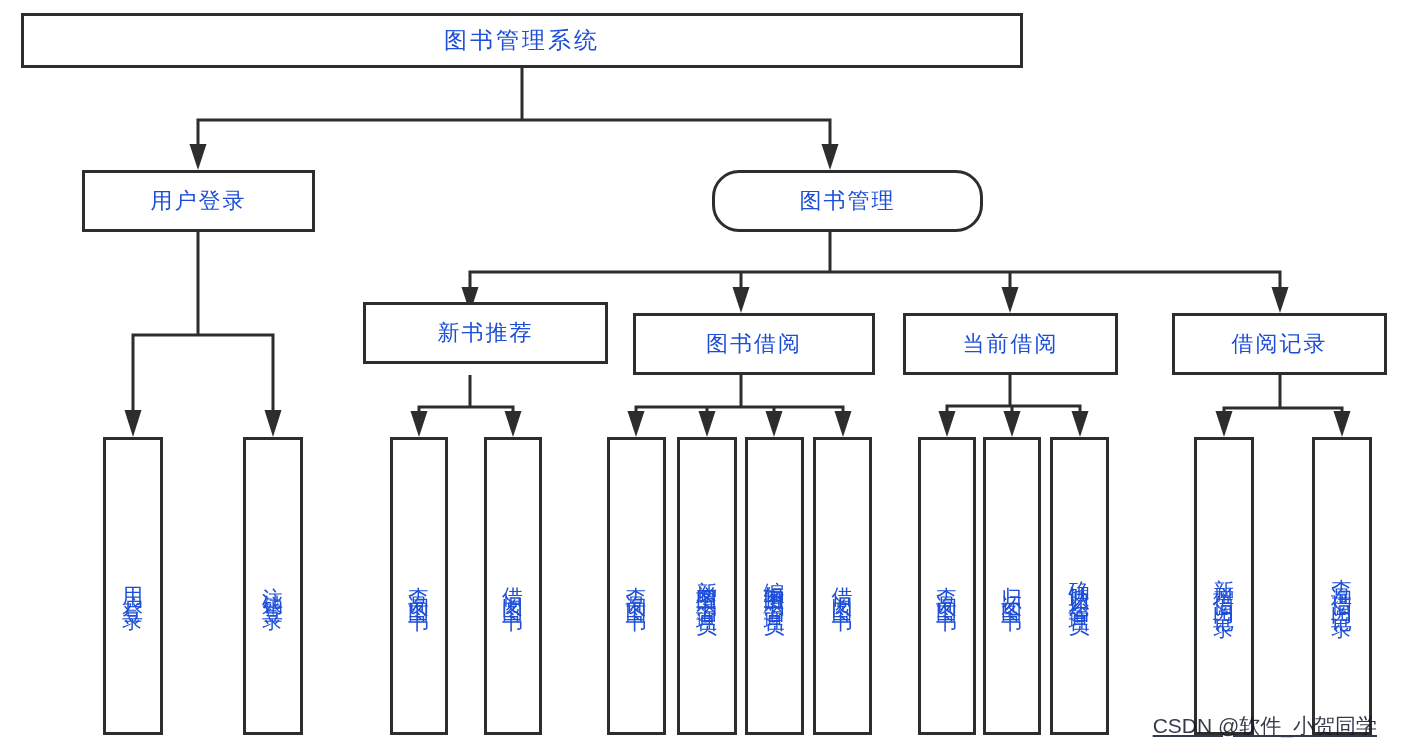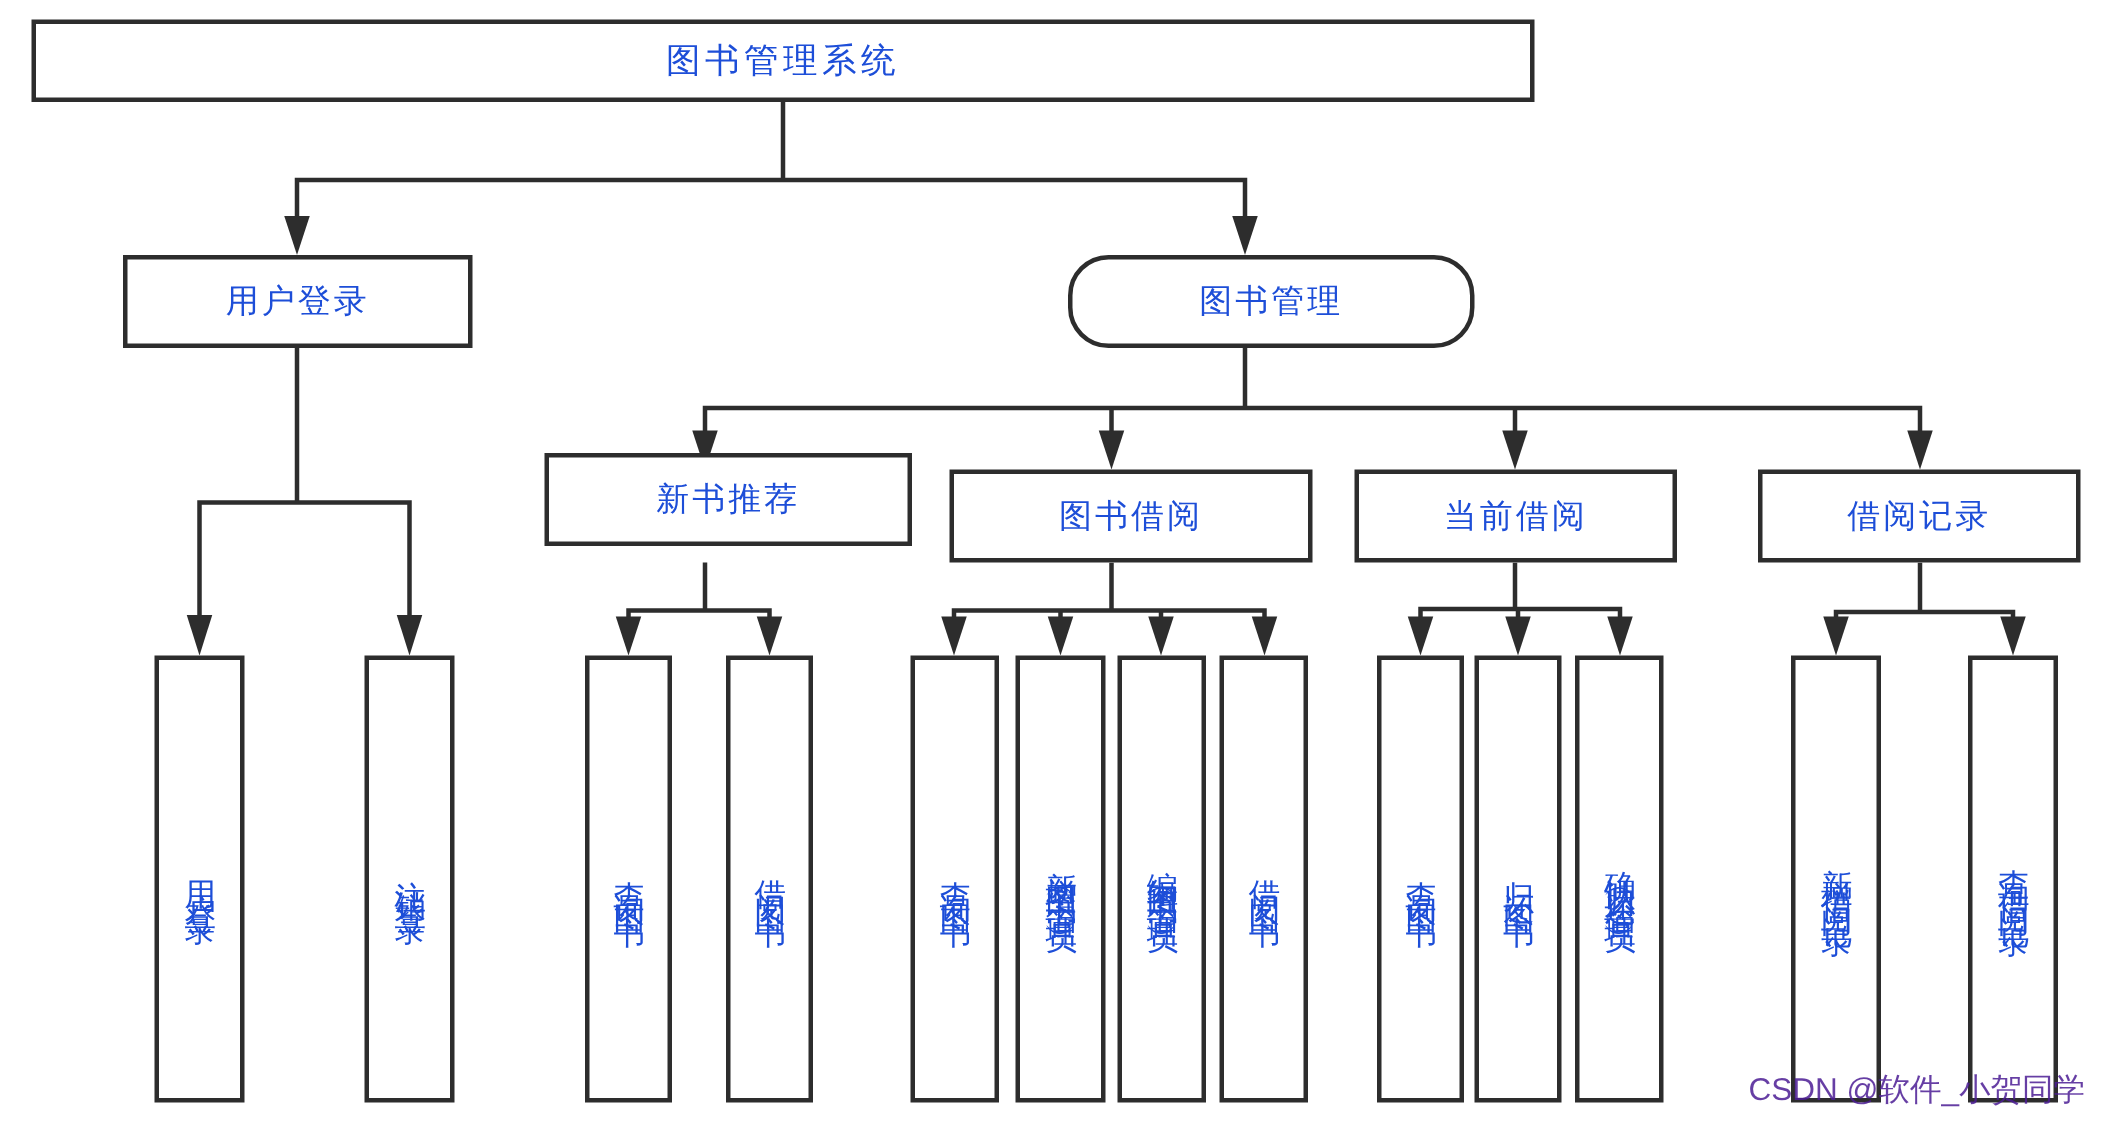--- a/index.html
+++ b/index.html
@@ -46,27 +46,28 @@
     text-orientation: mixed;
     font-size: 21px;
     letter-spacing: 8px;
     line-height: 1;
   }
   .v-label.long {
     letter-spacing: 5px;
   }
   #watermark {
     position: absolute;
-    right: 15px;
+    right: 28px;
     bottom: 7px;
     font-size: 21px;
-    color: #4c1d95;
+    color: #0f172a;
     opacity: 0.85;
     white-space: nowrap;
     z-index: 10;
+    text-decoration: underline;
   }
 </style>
 </head>
 <body>
 
 <div id="canvas">
 
   <svg id="connectors" viewBox="0 0 1405 747" xmlns="http://www.w3.org/2000/svg">
     <g stroke="#2d2d2d" stroke-width="3" fill="none">
 

